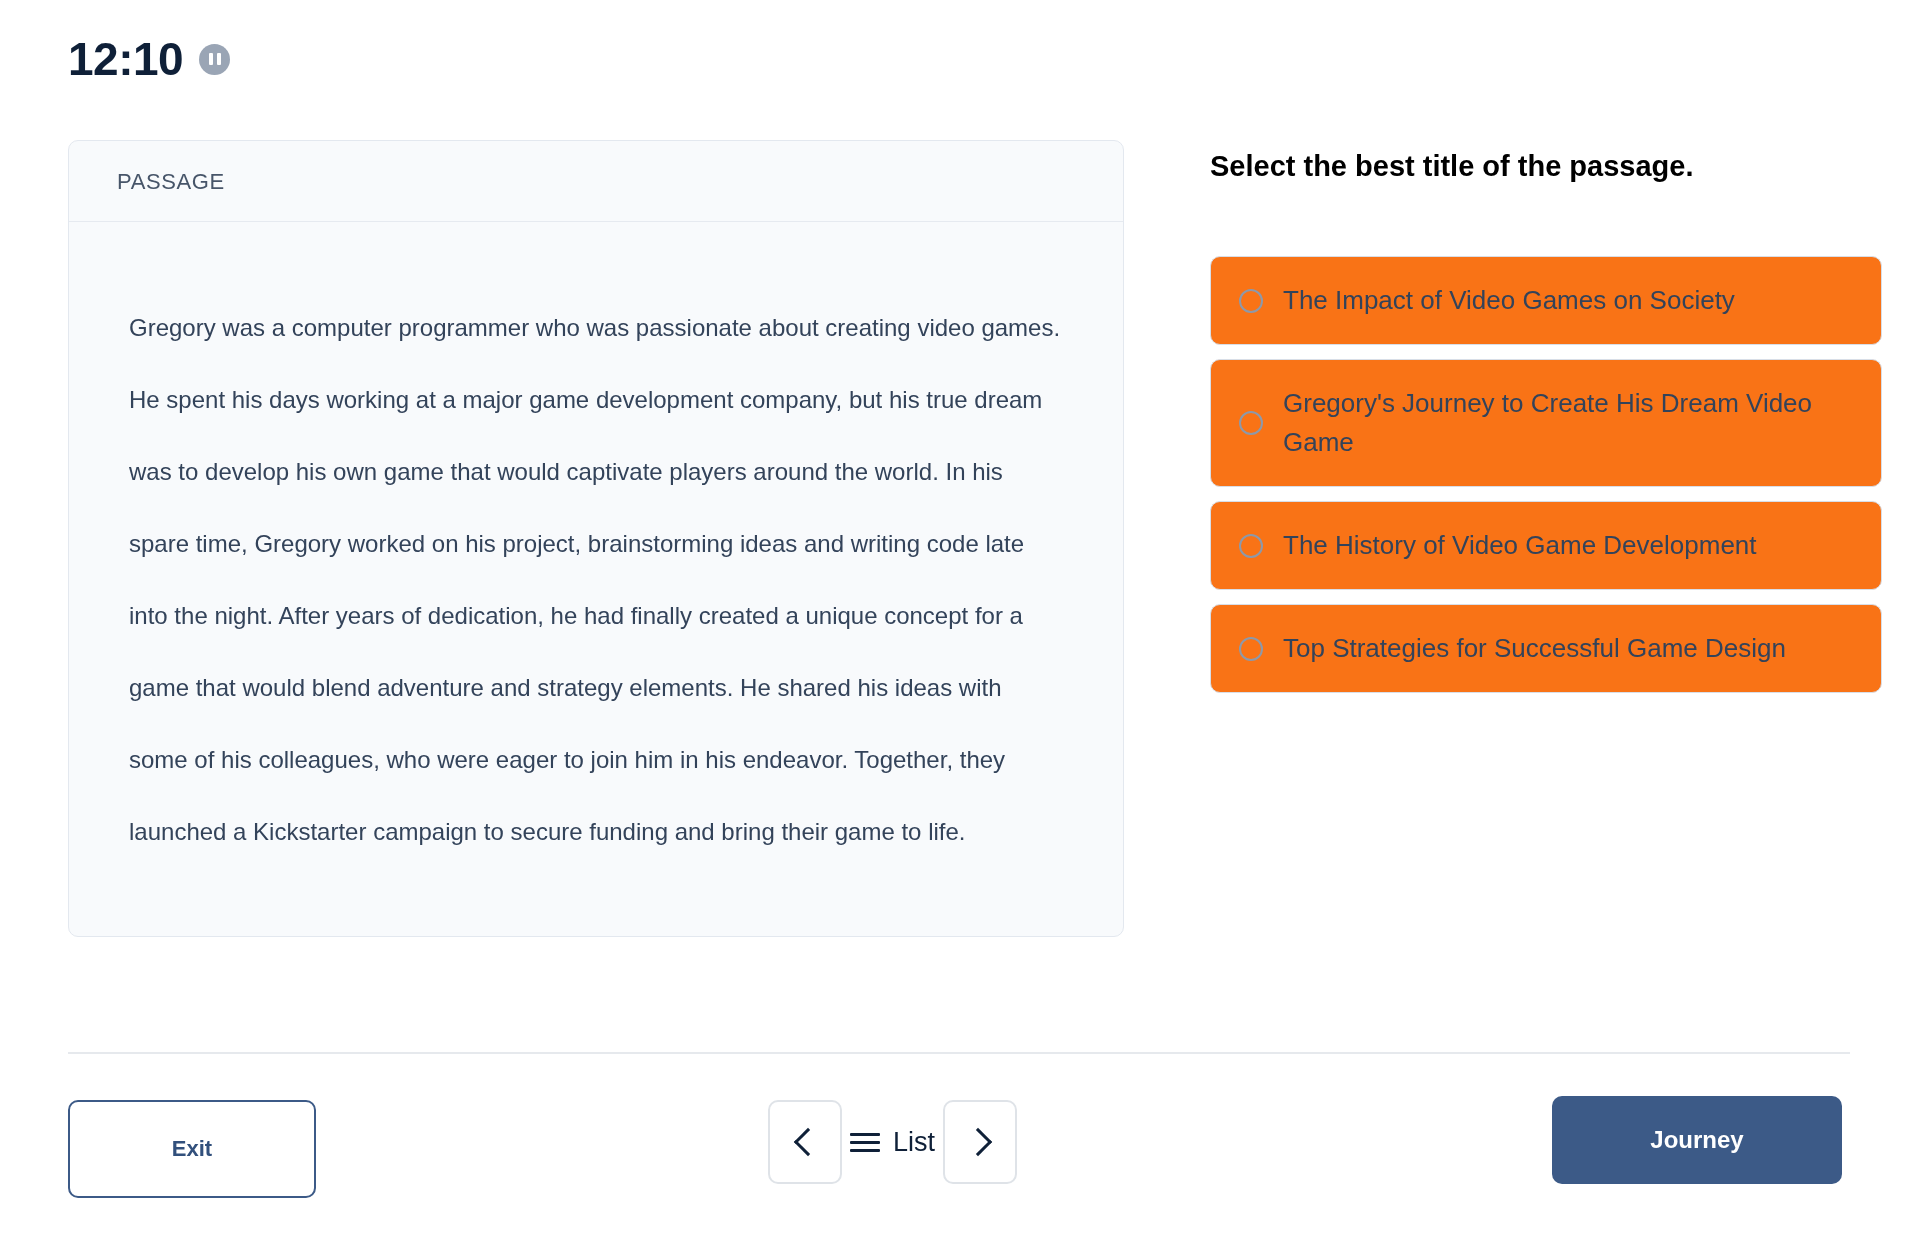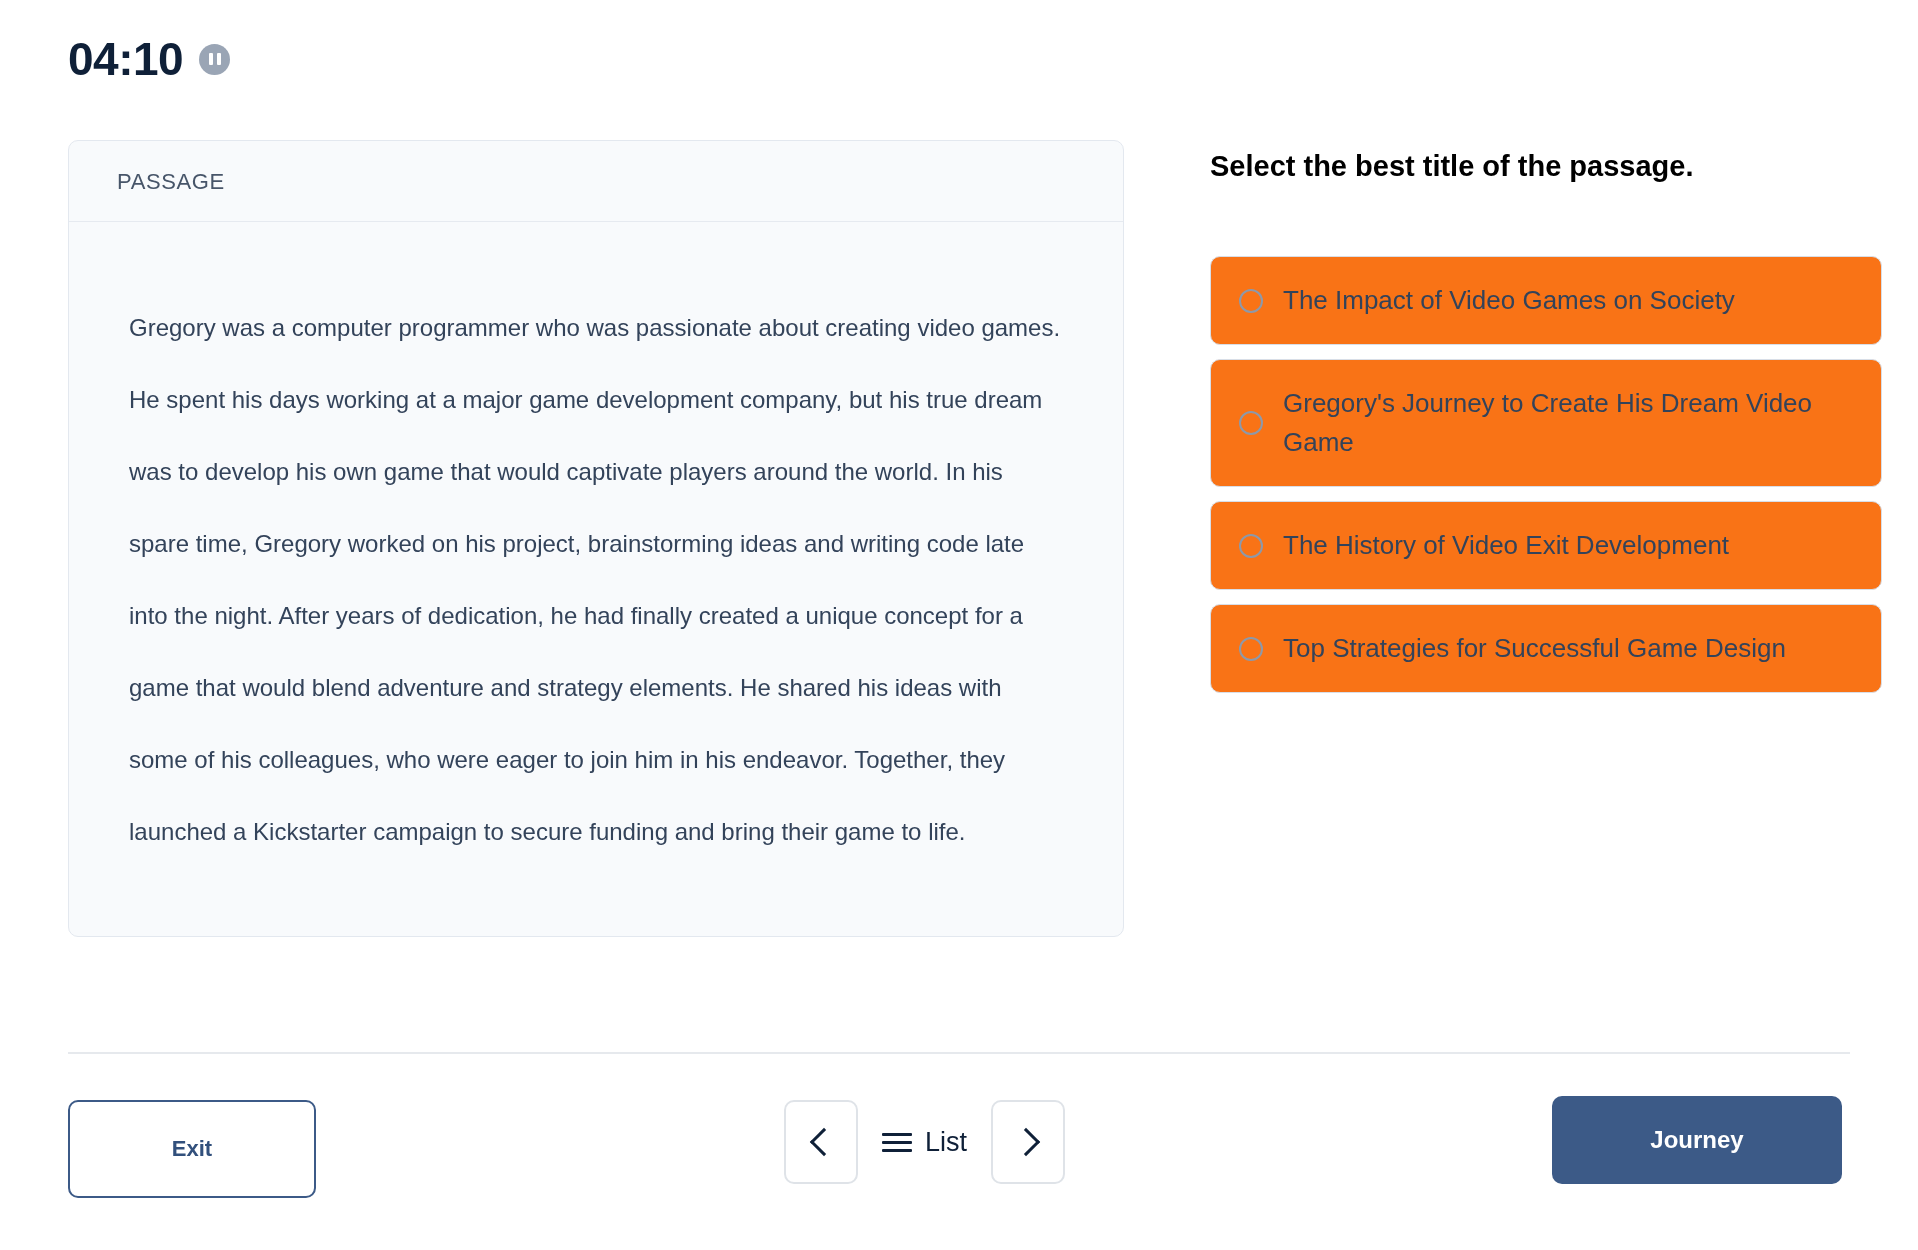--- a/index.html
+++ b/index.html
@@ -166,22 +166,21 @@
     align-items: center;
     justify-content: center;
     cursor: pointer;
   }
   .nav-group {
     position: absolute;
     left: 768px;
     top: 0;
     display: flex;
     align-items: center;
-    gap: 24px;
-    margin-left: 16px;
+    gap: 8px;
   }
   .nav-sq {
     width: 74px;
     height: 84px;
     border: 2px solid #dfe3e8;
     border-radius: 10px;
     background: #ffffff;
     display: flex;
     align-items: center;
     justify-content: center;
@@ -235,21 +234,21 @@
     display: flex;
     align-items: center;
     justify-content: center;
     cursor: pointer;
   }
 </style>
 </head>
 <body>
 
 <div class="timer-row">
-  <div class="timer-value">04:10</div>
+  <div class="timer-value">12:10</div>
   <div class="pause-btn">
     <span></span>
     <span></span>
   </div>
 </div>
 
 <div class="content">
 
   <div class="passage-card">
     <div class="passage-header">PASSAGE</div>
@@ -267,21 +266,21 @@
         <span class="option-label">The Impact of Video Games on Society</span>
       </div>
 
       <div class="option">
         <span class="radio"></span>
         <span class="option-label">Gregory's Journey to Create His Dream Video Game</span>
       </div>
 
       <div class="option">
         <span class="radio"></span>
-        <span class="option-label">The History of Video Exit Development</span>
+        <span class="option-label">The History of Video Game Development</span>
       </div>
 
       <div class="option">
         <span class="radio"></span>
         <span class="option-label">Top Strategies for Successful Game Design</span>
       </div>
 
     </div>
   </div>
 </div>

